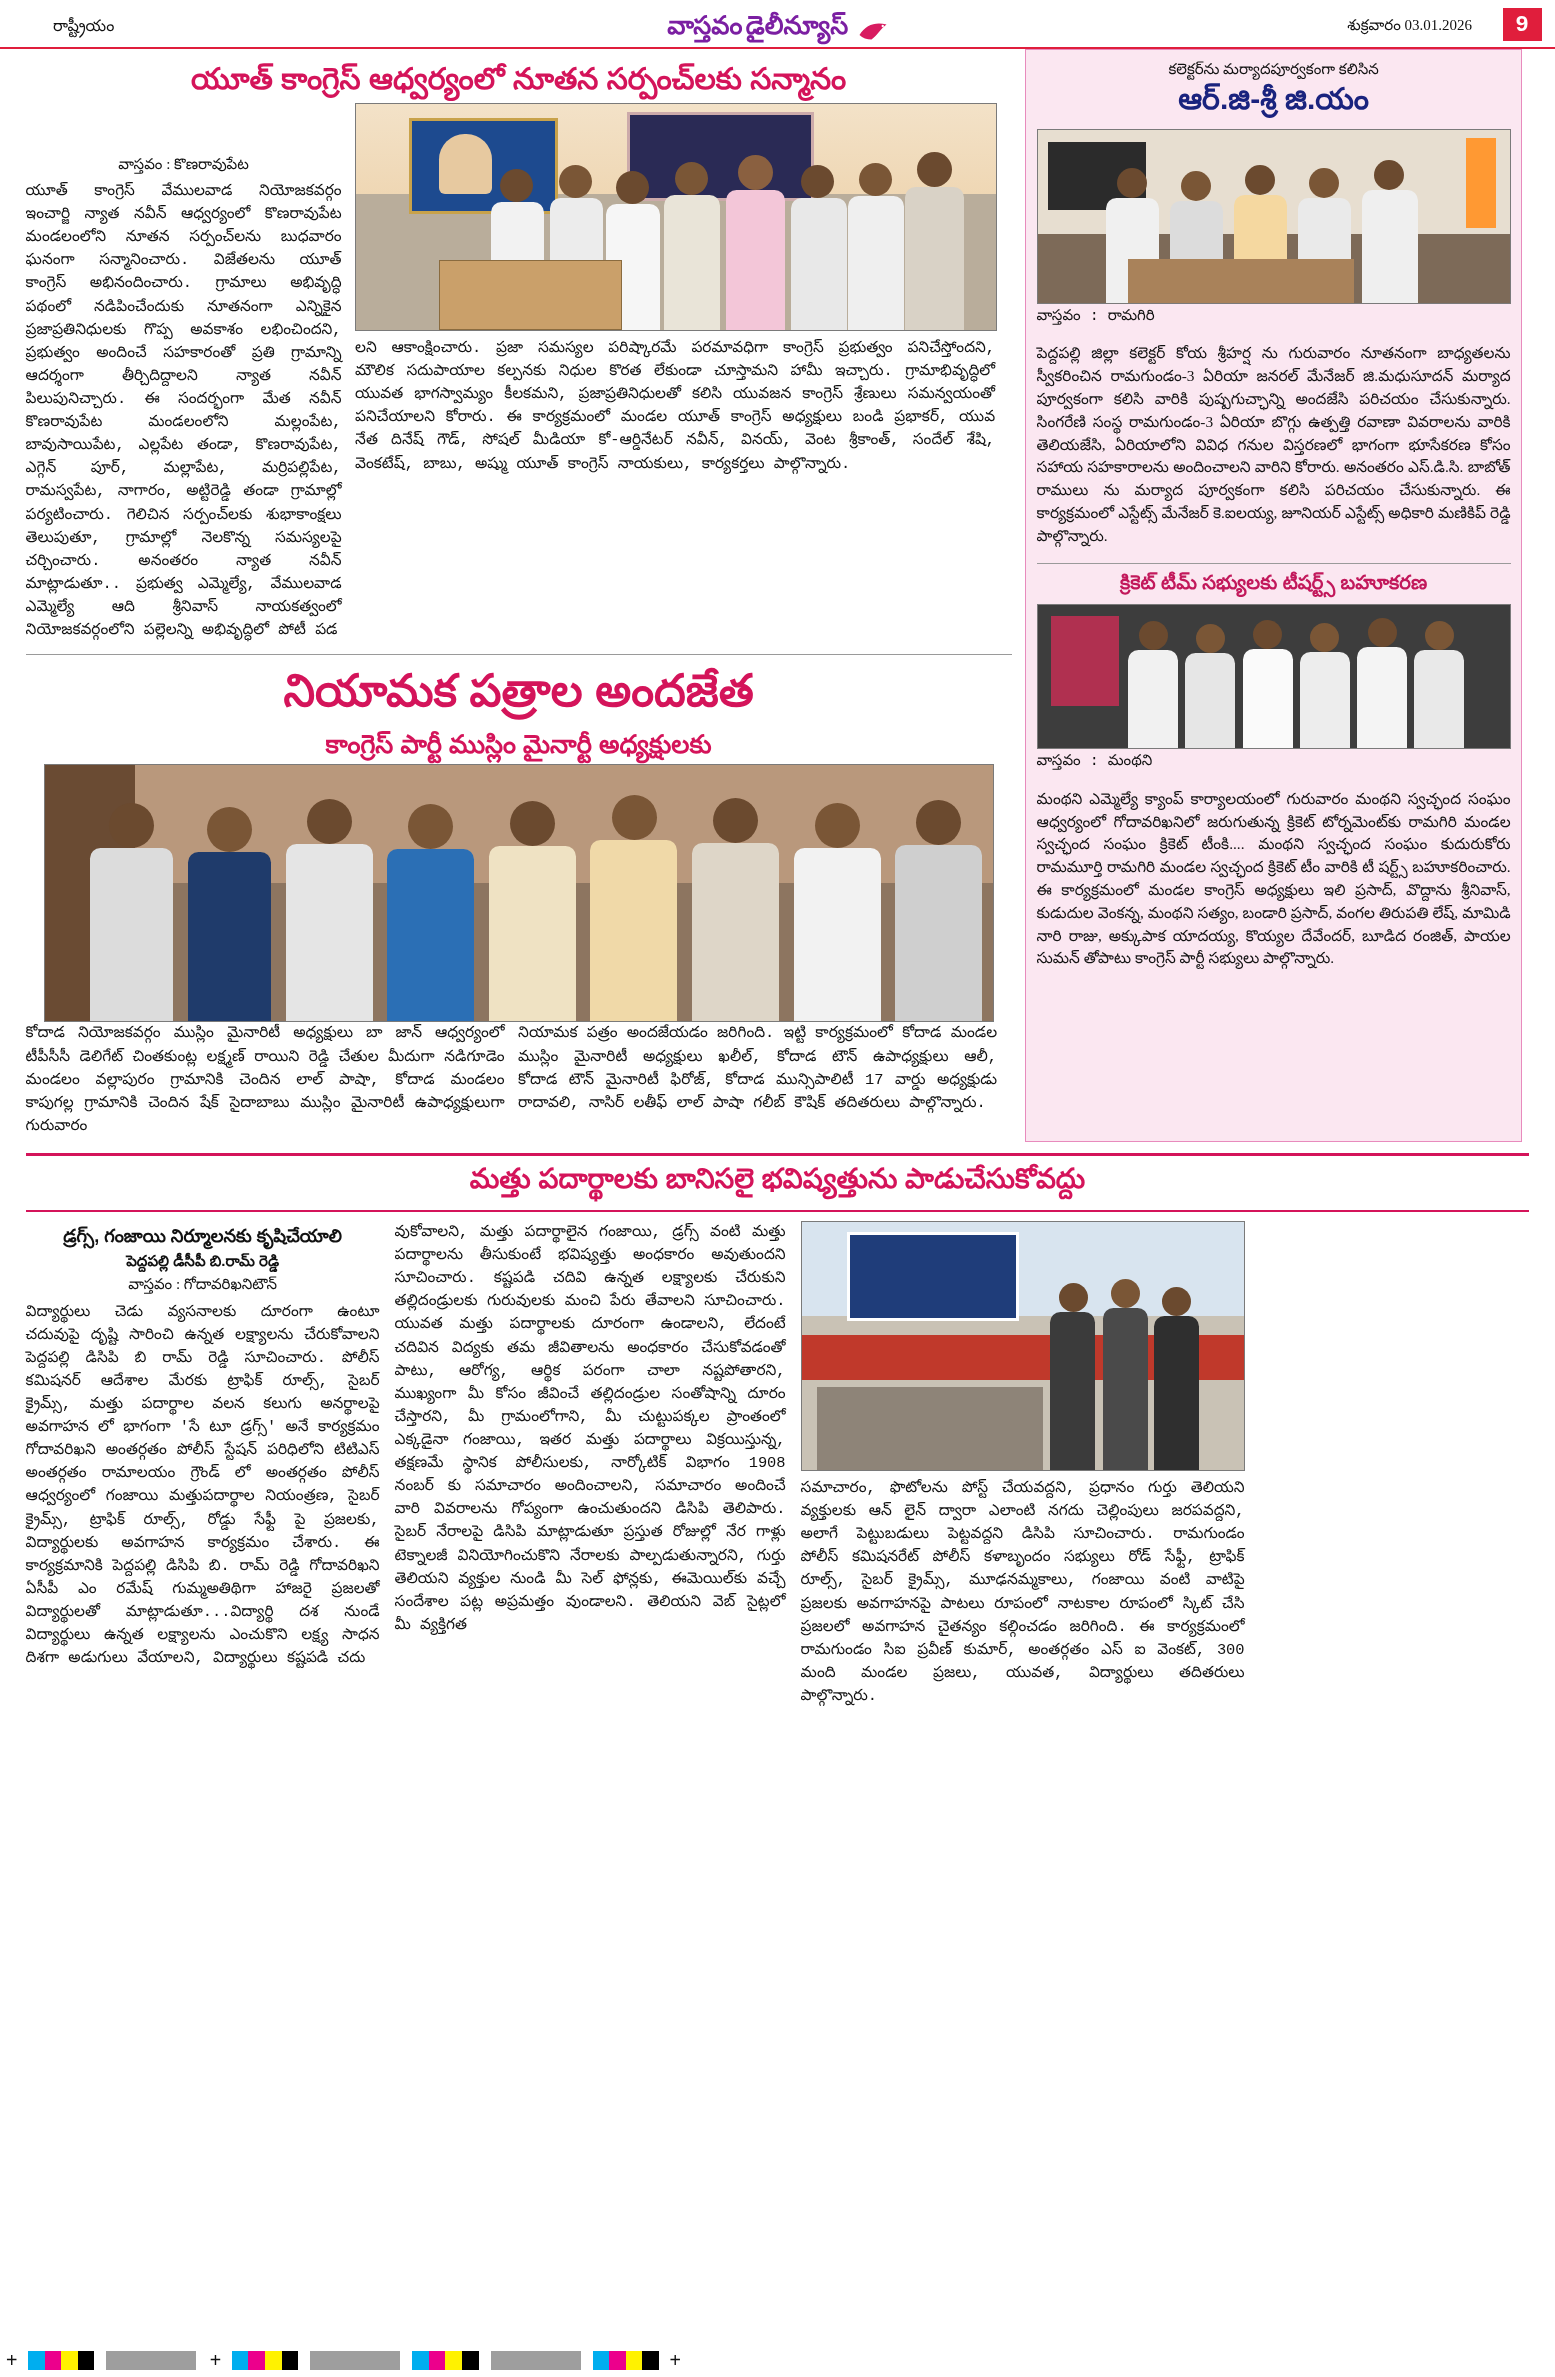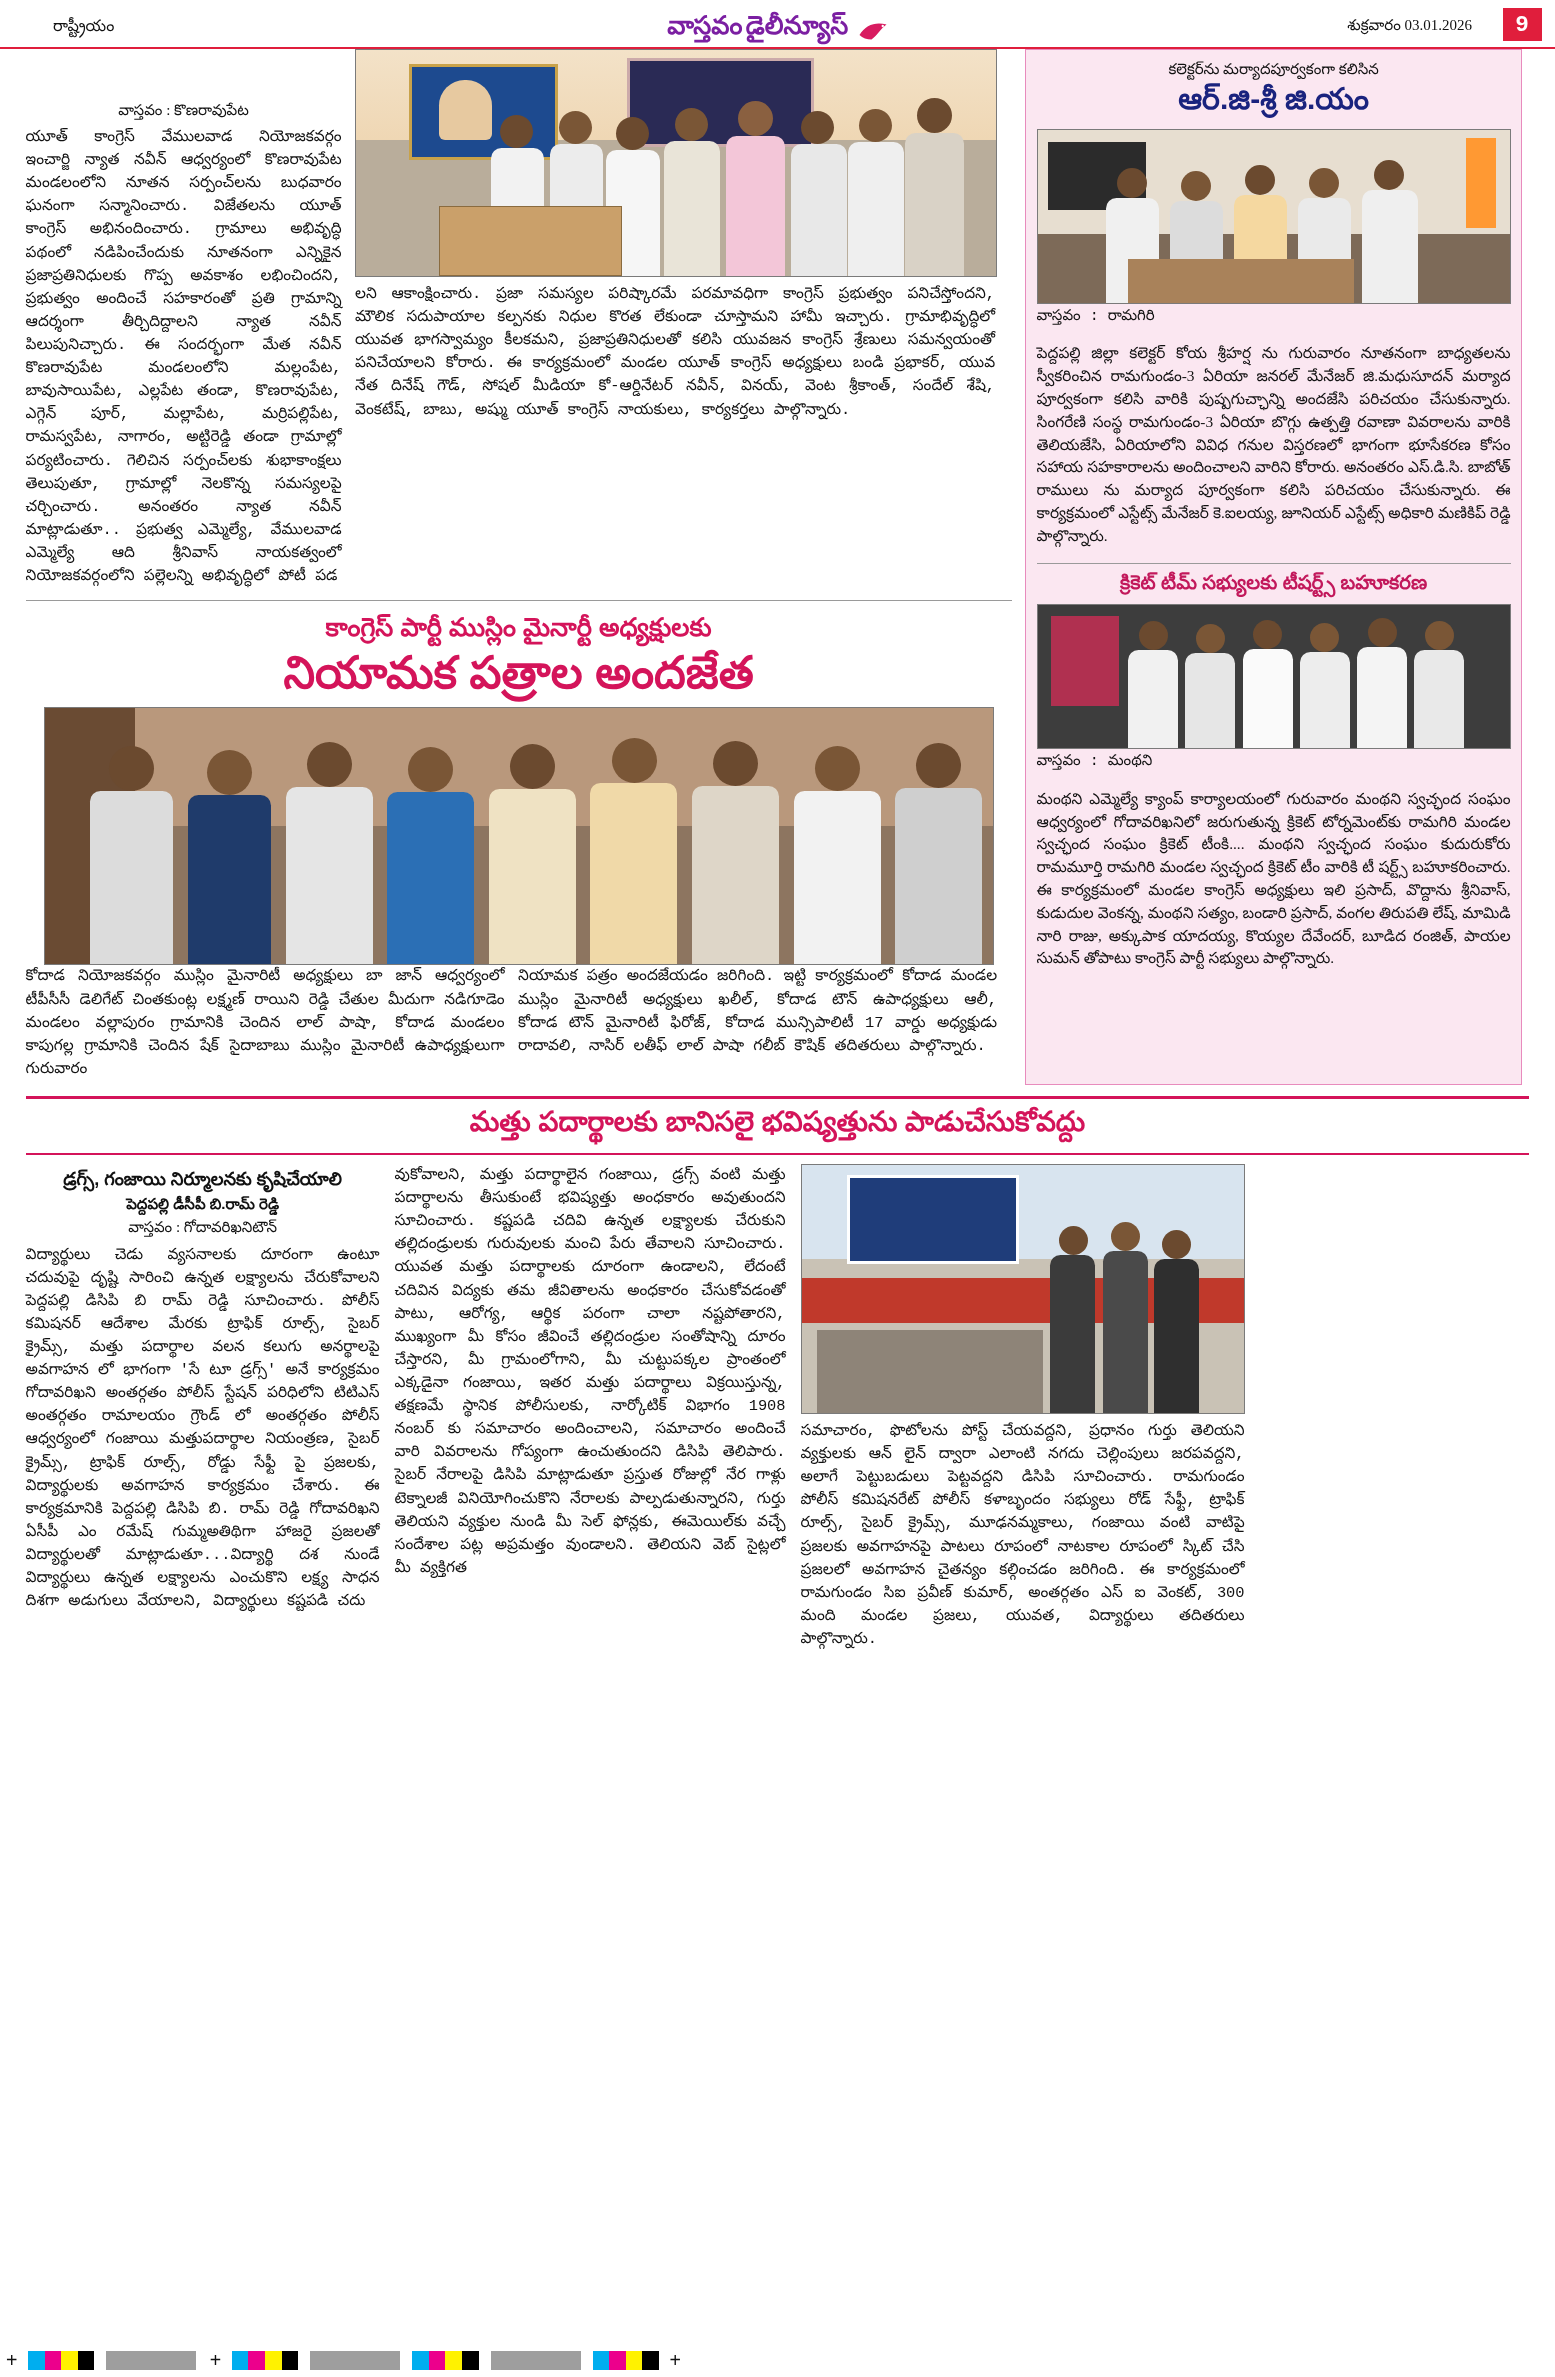--- a/index.html
+++ b/index.html
@@ -82,20 +82,21 @@
       </span>
     </div>
     <div class="mast-right">శుక్రవారం 03.01.2026</div>
     <div class="page-no">9</div>
   </div>
 
   <div class="zone-top">
 
     <div class="left-zone">
 
+      <h1 class="headline">యూత్ కాంగ్రెస్ ఆధ్వర్యంలో నూతన సర్పంచ్‌లకు సన్మానం</h1>
 
       <div class="two-col">
         <div class="col narrow">
           <div class="dateline">వాస్తవం : కొణరావుపేట</div>
           <p class="tx">యూత్ కాంగ్రెస్ వేములవాడ నియోజకవర్గం ఇంచార్జి న్యాత నవీన్ ఆధ్వర్యంలో కొణరావుపేట మండలంలోని నూతన సర్పంచ్‌లను బుధవారం ఘనంగా సన్మానించారు. విజేతలను యూత్ కాంగ్రెస్ అభినందించారు. గ్రామాలు అభివృద్ధి పథంలో నడిపించేందుకు నూతనంగా ఎన్నికైన ప్రజాప్రతినిధులకు గొప్ప అవకాశం లభించిందని, ప్రభుత్వం అందించే సహకారంతో ప్రతి గ్రామాన్ని ఆదర్శంగా తీర్చిదిద్దాలని న్యాత నవీన్ పిలుపునిచ్చారు. ఈ సందర్భంగా మేత నవీన్ కొణరావుపేట మండలంలోని మల్లంపేట, బావుసాయిపేట, ఎల్లపేట తండా, కొణరావుపేట, ఎగ్గెన్ పూర్, మల్లాపేట, మర్రిపల్లిపేట, రామస్వపేట, నాగారం, అట్టిరెడ్డి తండా గ్రామాల్లో పర్యటించారు. గెలిచిన సర్పంచ్‌లకు శుభాకాంక్షలు తెలుపుతూ, గ్రామాల్లో నెలకొన్న సమస్యలపై చర్చించారు. అనంతరం న్యాత నవీన్ మాట్లాడుతూ.. ప్రభుత్వ ఎమ్మెల్యే, వేములవాడ ఎమ్మెల్యే ఆది శ్రీనివాస్ నాయకత్వంలో నియోజకవర్గంలోని పల్లెలన్ని అభివృద్ధిలో పోటీ పడ</p>
         </div>
         <div class="col" style="width:640px">
           <div class="photo" style="height:226px;width:640px">
             <div class="ph-inner">
               <div class="strip" style="top:0;height:40%;background:linear-gradient(#f3e2c8,#efd7b4)"></div>
@@ -121,22 +122,22 @@
               <div class="head" style="left:561px;bottom:143px;width:35px;height:35px;background:#6b4a2f"></div>
               <div style="position:absolute;left:83px;bottom:0;width:181px;height:68px;background:#caa06a;border:1.5px solid #8a6b3f"></div>
             </div>
           </div>
           <p class="tx" style="margin-top:6px">లని ఆకాంక్షించారు. ప్రజా సమస్యల పరిష్కారమే పరమావధిగా కాంగ్రెస్ ప్రభుత్వం పనిచేస్తోందని, మౌలిక సదుపాయాల కల్పనకు నిధుల కొరత లేకుండా చూస్తామని హామీ ఇచ్చారు. గ్రామాభివృద్ధిలో యువత భాగస్వామ్యం కీలకమని, ప్రజాప్రతినిధులతో కలిసి యువజన కాంగ్రెస్ శ్రేణులు సమన్వయంతో పనిచేయాలని కోరారు. ఈ కార్యక్రమంలో మండల యూత్ కాంగ్రెస్ అధ్యక్షులు బండి ప్రభాకర్, యువ నేత దినేష్ గౌడ్, సోషల్ మీడియా కో-ఆర్డినేటర్ నవీన్, వినయ్, వెంట శ్రీకాంత్, సందేల్ శేషి, వెంకటేష్, బాబు, అష్ము యూత్ కాంగ్రెస్ నాయకులు, కార్యకర్తలు పాల్గొన్నారు.</p>
         </div>
       </div>
 
       <hr class="hr-thin">
 
+      <h1 class="headline" style="font-size:45px;margin-top:1.5px">నియామక పత్రాల అందజేత</h1>
       <h1 class="headline" style="font-size:25.6px;margin-bottom:0">కాంగ్రెస్ పార్టీ ముస్లిం మైనార్టీ అధ్యక్షులకు</h1>
-      <h1 class="headline" style="font-size:45px;margin-top:1.5px">నియామక పత్రాల అందజేత</h1>
 
       <div class="photo" style="height:256px;width:948px;margin:3px auto 0">
         <div class="ph-inner">
           <div class="strip" style="top:0;height:46%;background:#b9987c"></div>
           <div class="strip" style="top:46%;height:54%;background:#8d7560"></div>
           <div style="position:absolute;left:0;top:0;width:90px;height:100%;background:#6a4b33"></div>
           <div class="person" style="left:45px;width:83px;height:173px;background:#dcdcdc"></div>
           <div class="head" style="left:64px;bottom:173px;width:45px;height:45px;background:#6b4a2f"></div>
           <div class="person" style="left:143px;width:83px;height:169px;background:#1f3b6b"></div>
           <div class="head" style="left:162px;bottom:169px;width:45px;height:45px;background:#7a5636"></div>

